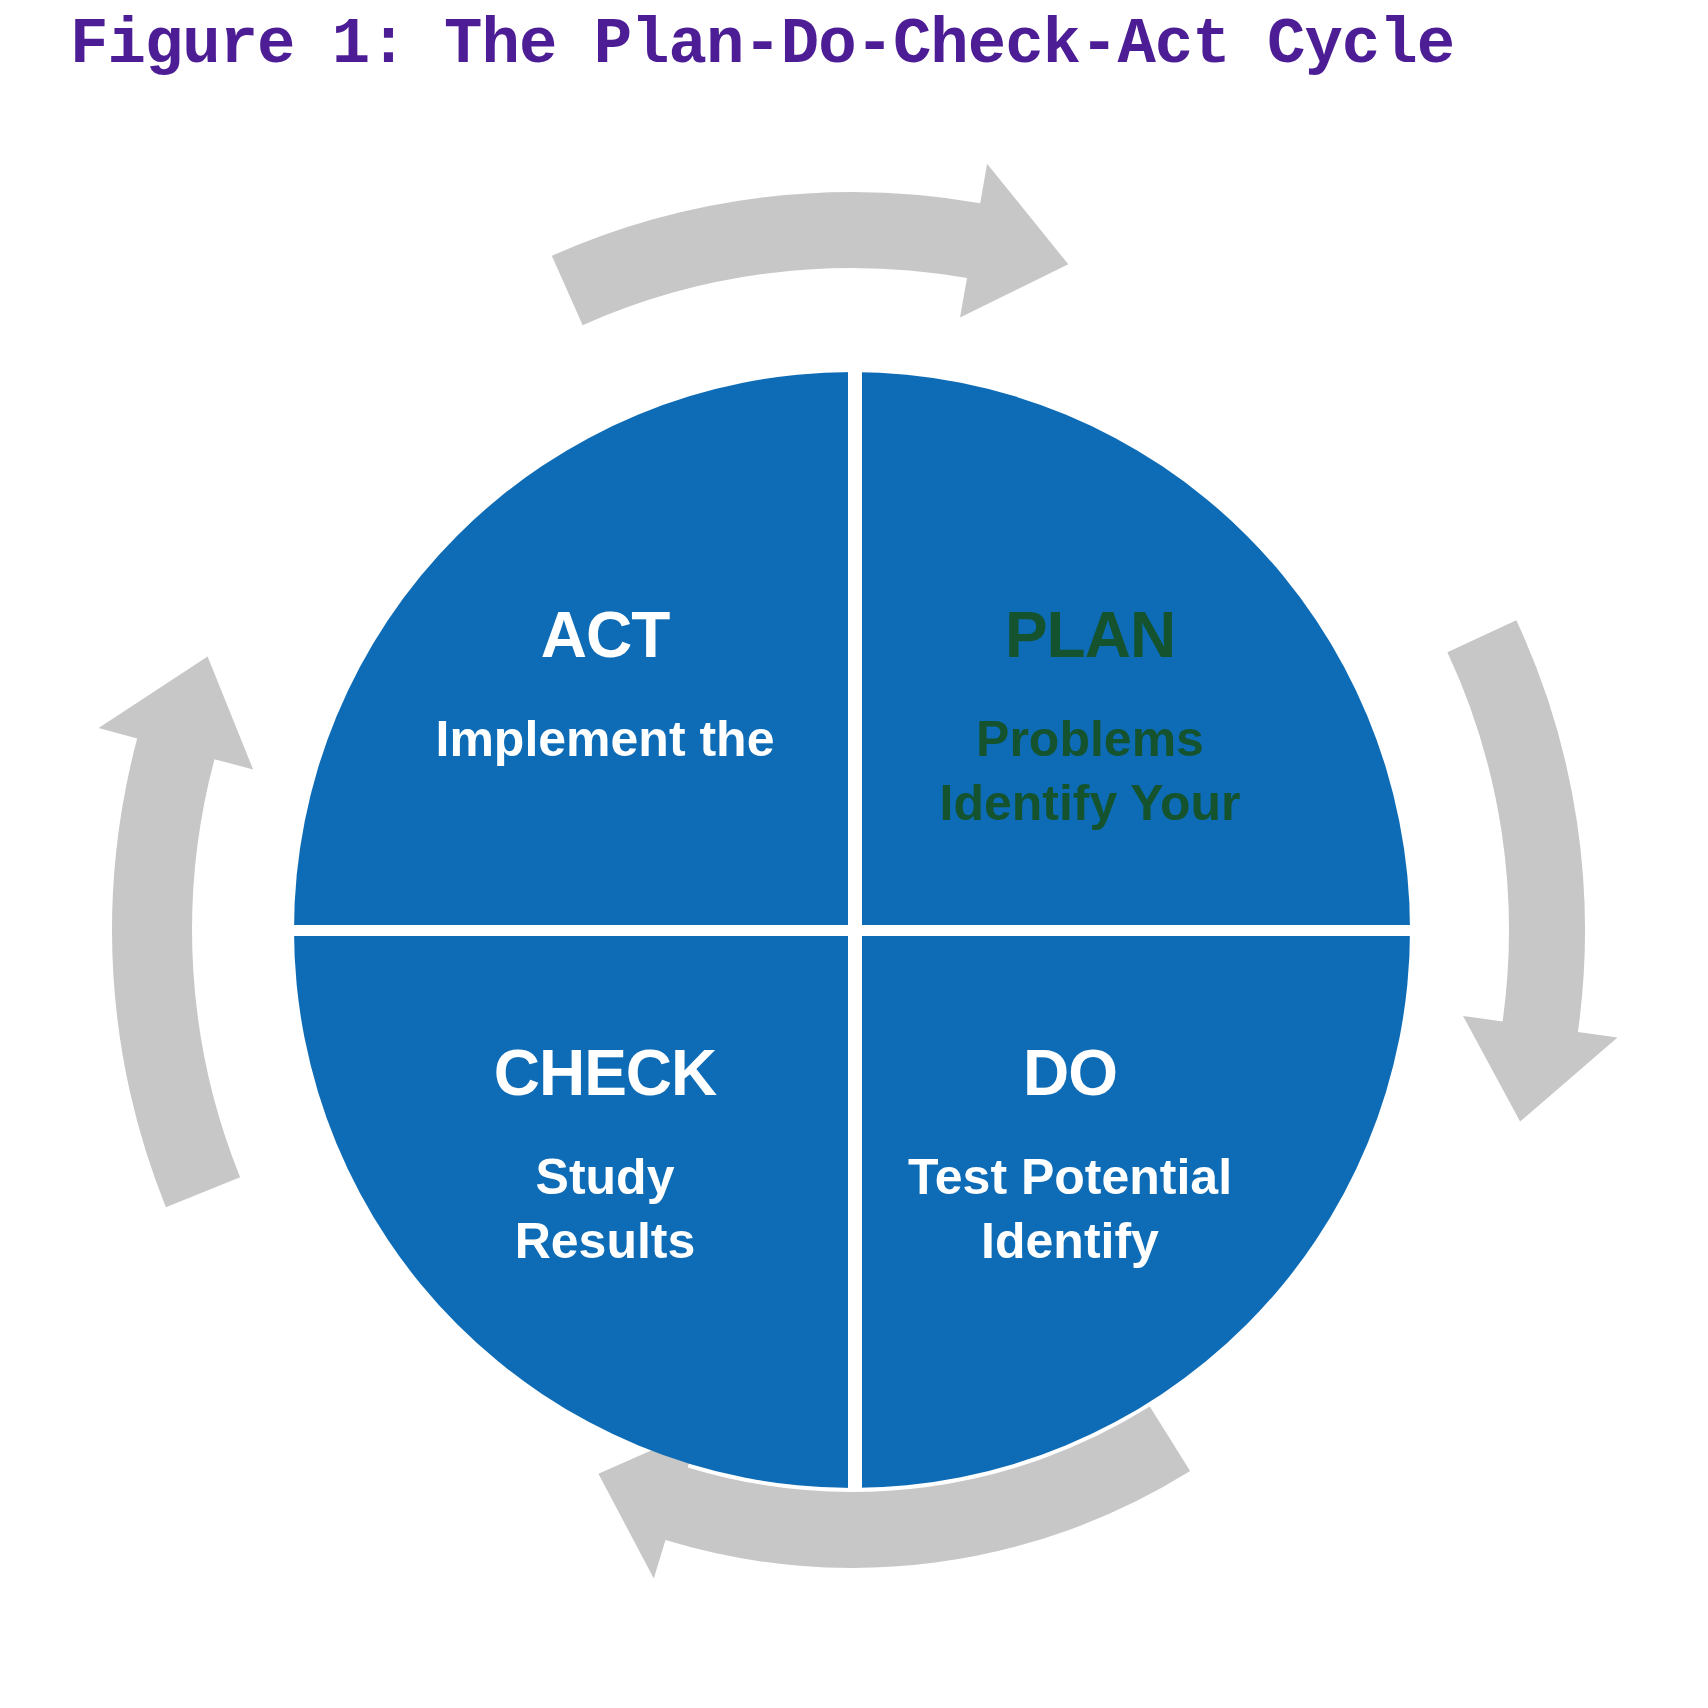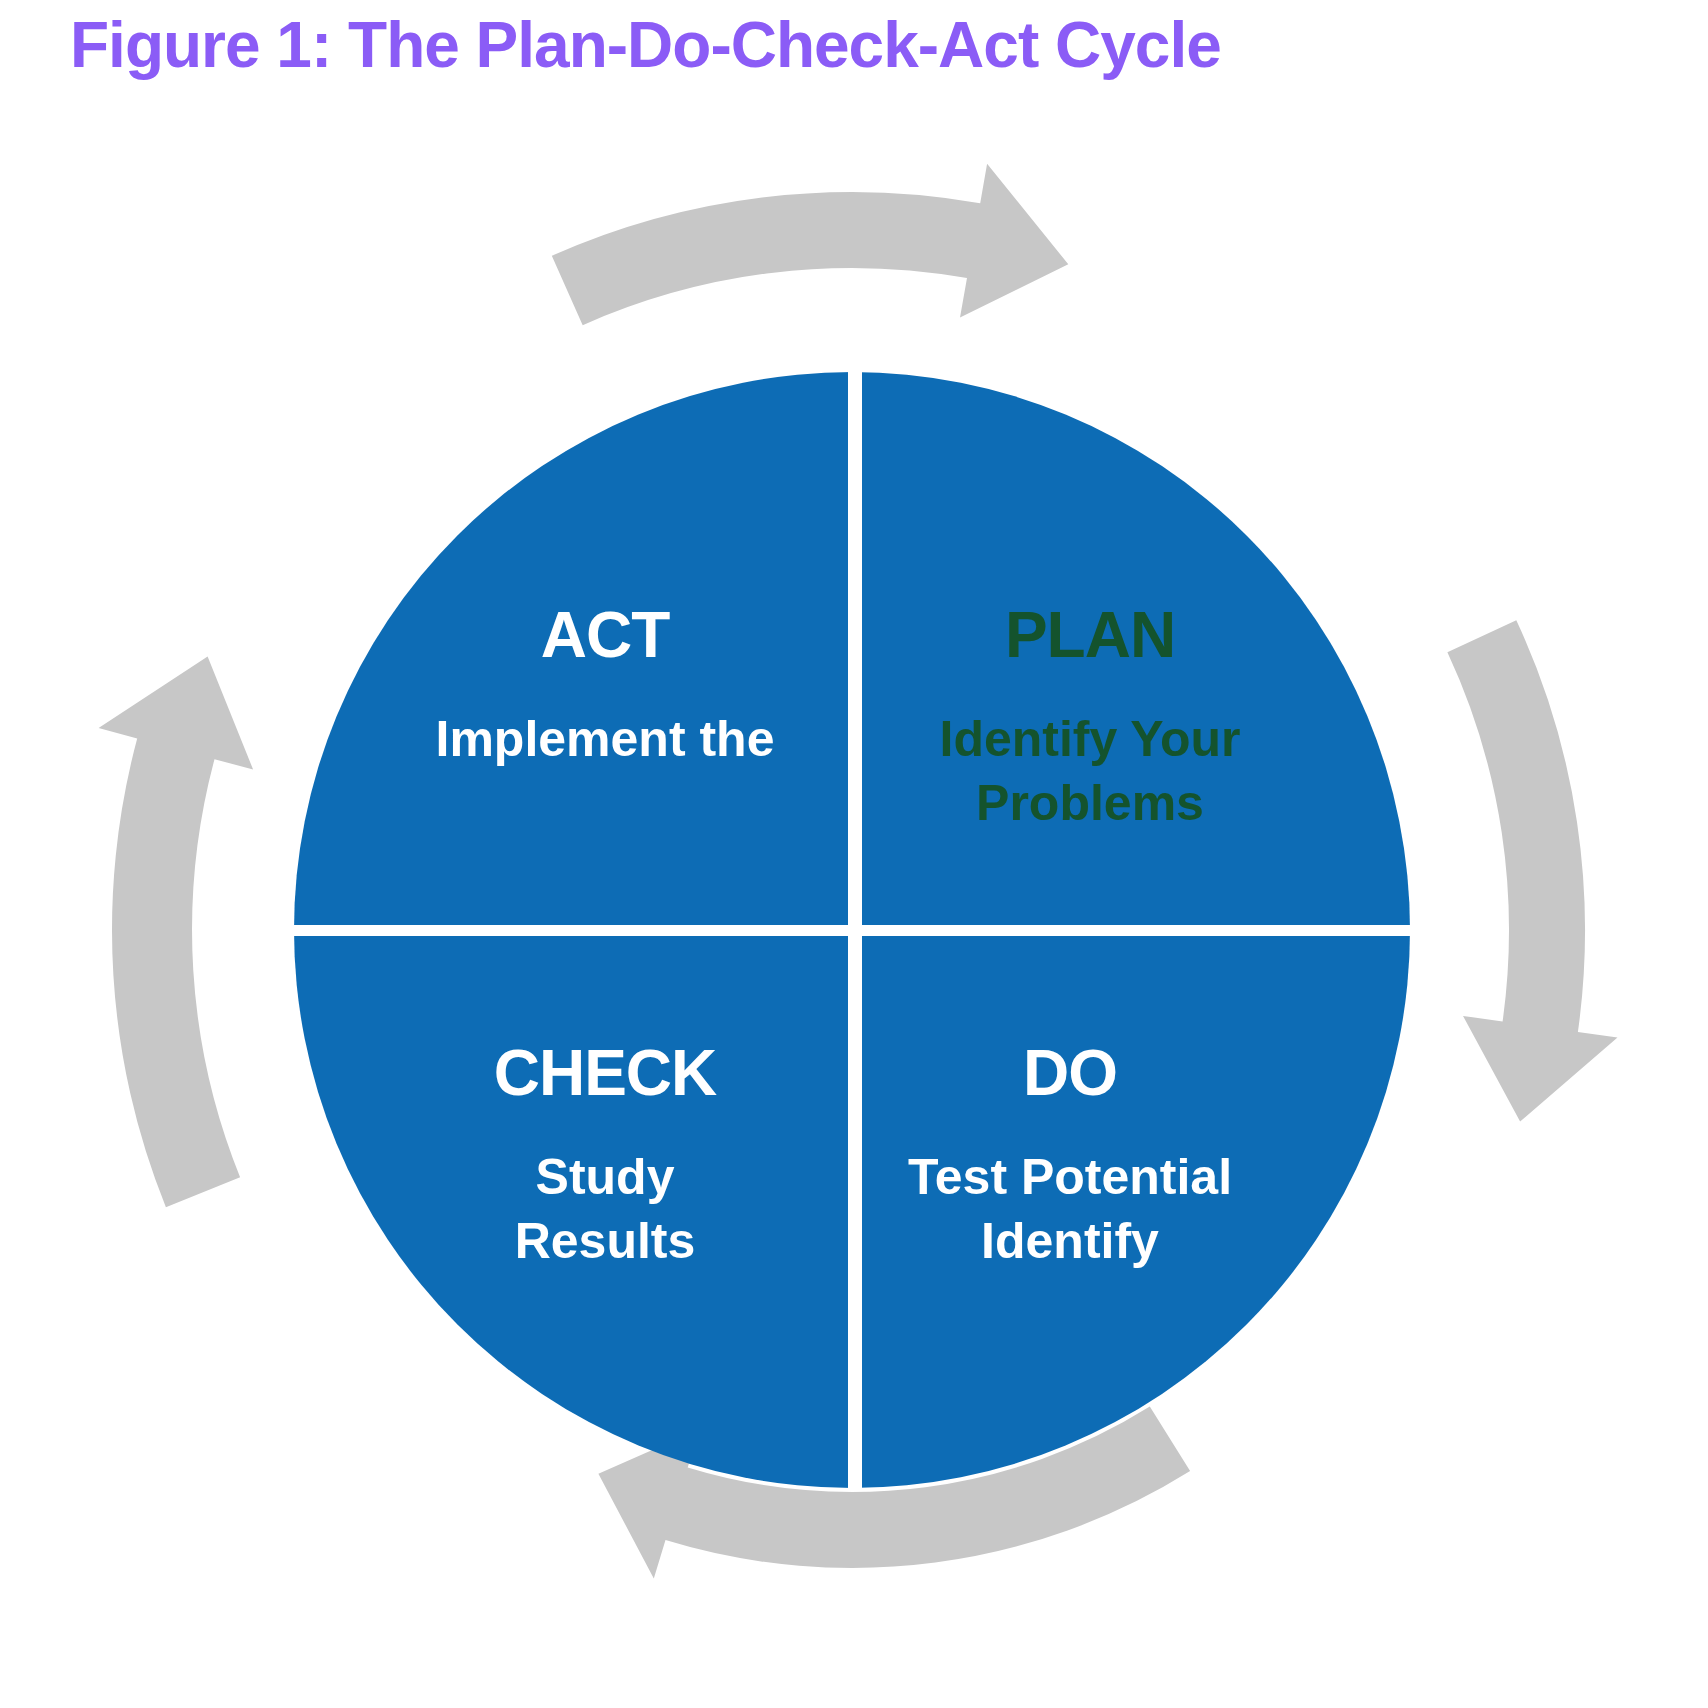--- a/index.html
+++ b/index.html
@@ -48,21 +48,21 @@
   .q.act  {left:325px;top:600px;}
   .q.plan {left:810px;top:600px;}
   .q.check{left:325px;top:1038px;}
   .q.do   {left:790px;top:1038px;}
 </style>
 </head>
 <body>
 
 <div>
 
-  <h1 class="title" style="color: #8b5cf6;">Figure 1: The Plan-Do-Check-Act Cycle</h1>
+  <h1 class="title" style="color: #4c1d95; font-family: Liberation Mono, monospace;">Figure 1: The Plan-Do-Check-Act Cycle</h1>
 
   <svg class="diagram-svg" viewBox="0 0 1708 1708" xmlns="http://www.w3.org/2000/svg">
     <g id="arrow-layer">
         <path d="M 551.8 255.8 A 738 738 0 0 1 980.2 203.2 L 987.1 163.8 L 1068.3 264.3 L 960.0 317.4 L 967.0 278.1 A 662 662 0 0 0 582.7 325.2 Z" fill="#c7c7c7"></path>
         <path d="M 1516.3 620.2 A 733 733 0 0 1 1577.9 1032.0 L 1617.5 1037.6 L 1520.1 1121.6 L 1463.0 1015.9 L 1502.6 1021.4 A 657 657 0 0 0 1447.4 652.3 Z" fill="#c7c7c7"></path>
         <path d="M 1190.1 1471.1 A 638 638 0 0 1 665.5 1540.1 L 653.8 1578.4 L 598.4 1473.8 L 699.4 1429.2 L 687.7 1467.4 A 562 562 0 0 0 1149.8 1406.6 Z" fill="#c7c7c7"></path>
         <path d="M 165.9 1207.2 A 740 740 0 0 1 137.2 738.5 L 98.6 728.1 L 207.6 656.5 L 253.1 769.5 L 214.5 759.2 A 660 660 0 0 0 240.1 1177.2 Z" fill="#c7c7c7"></path>
       </g>
     <circle cx="852" cy="930" r="558" fill="#0d6cb5"></circle>
     <rect x="848" y="372" width="14" height="1116" fill="#ffffff"></rect>
@@ -72,22 +72,22 @@
   <div class="q act row-top" style="color: rgb(255, 255, 255);">
     <div class="q-head">ACT</div>
     <div class="q-sub">
       <div>Implement the</div>
     </div>
   </div>
 
   <div class="q plan row-top" style="color: #14532d;">
     <div class="q-head">PLAN</div>
     <div class="q-sub">
+      <div>Problems</div>
       <div>Identify Your</div>
-      <div>Problems</div>
     </div>
   </div>
 
   <div class="q check row-bottom" style="color: rgb(255, 255, 255);">
     <div class="q-head">CHECK</div>
     <div class="q-sub">
       <div>Study</div>
       <div>Results</div>
     </div>
   </div>

